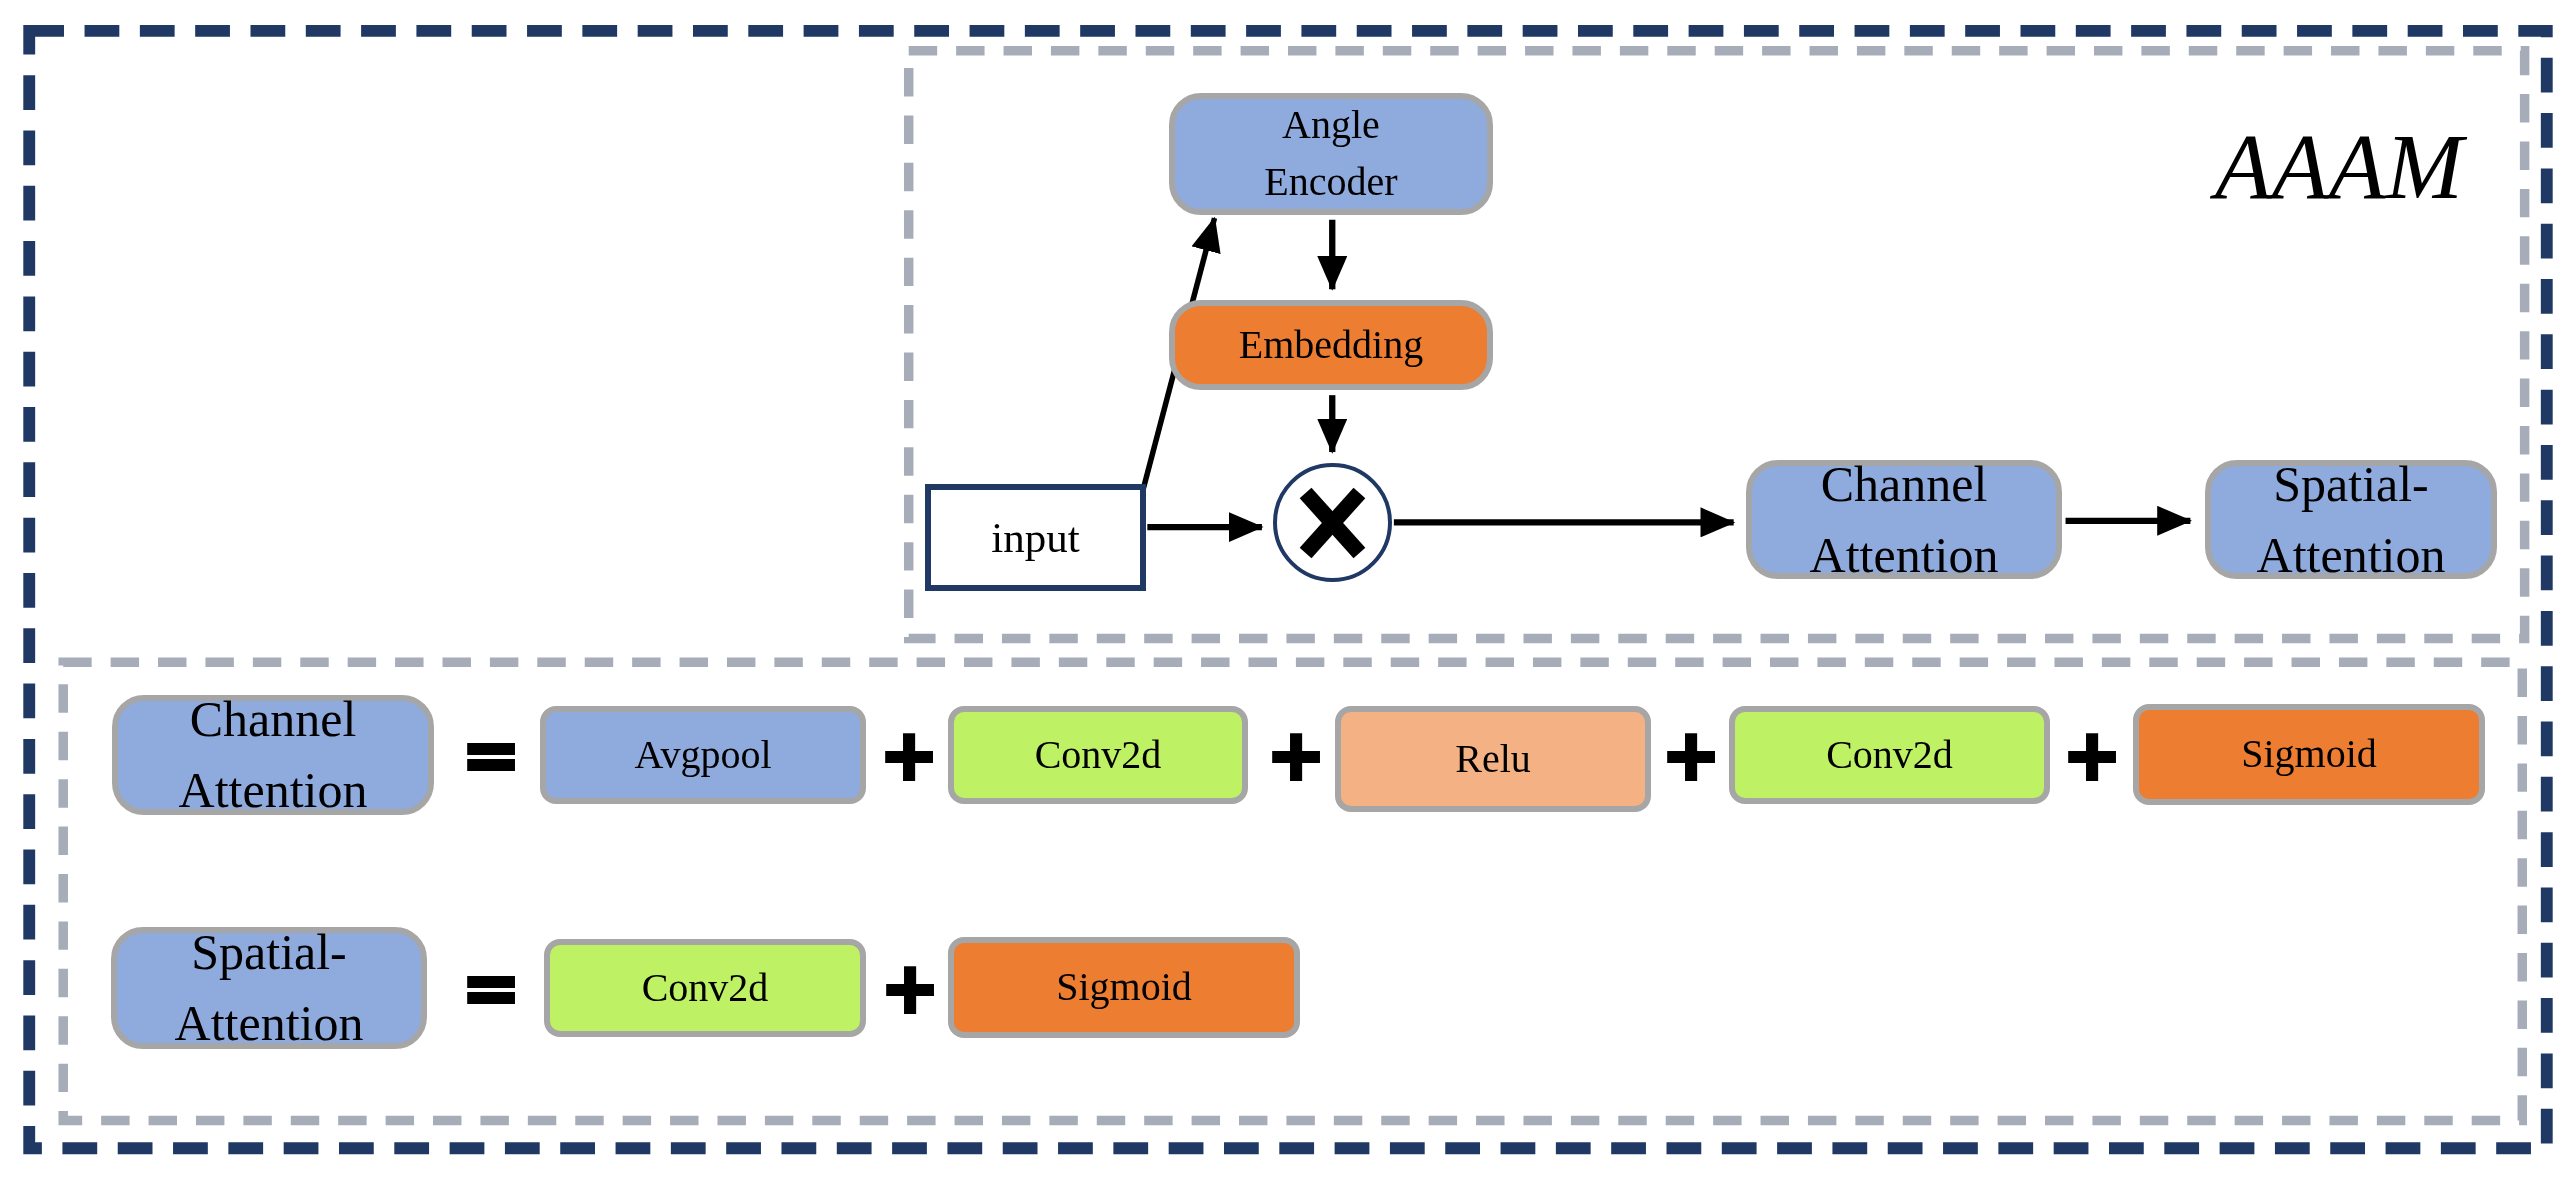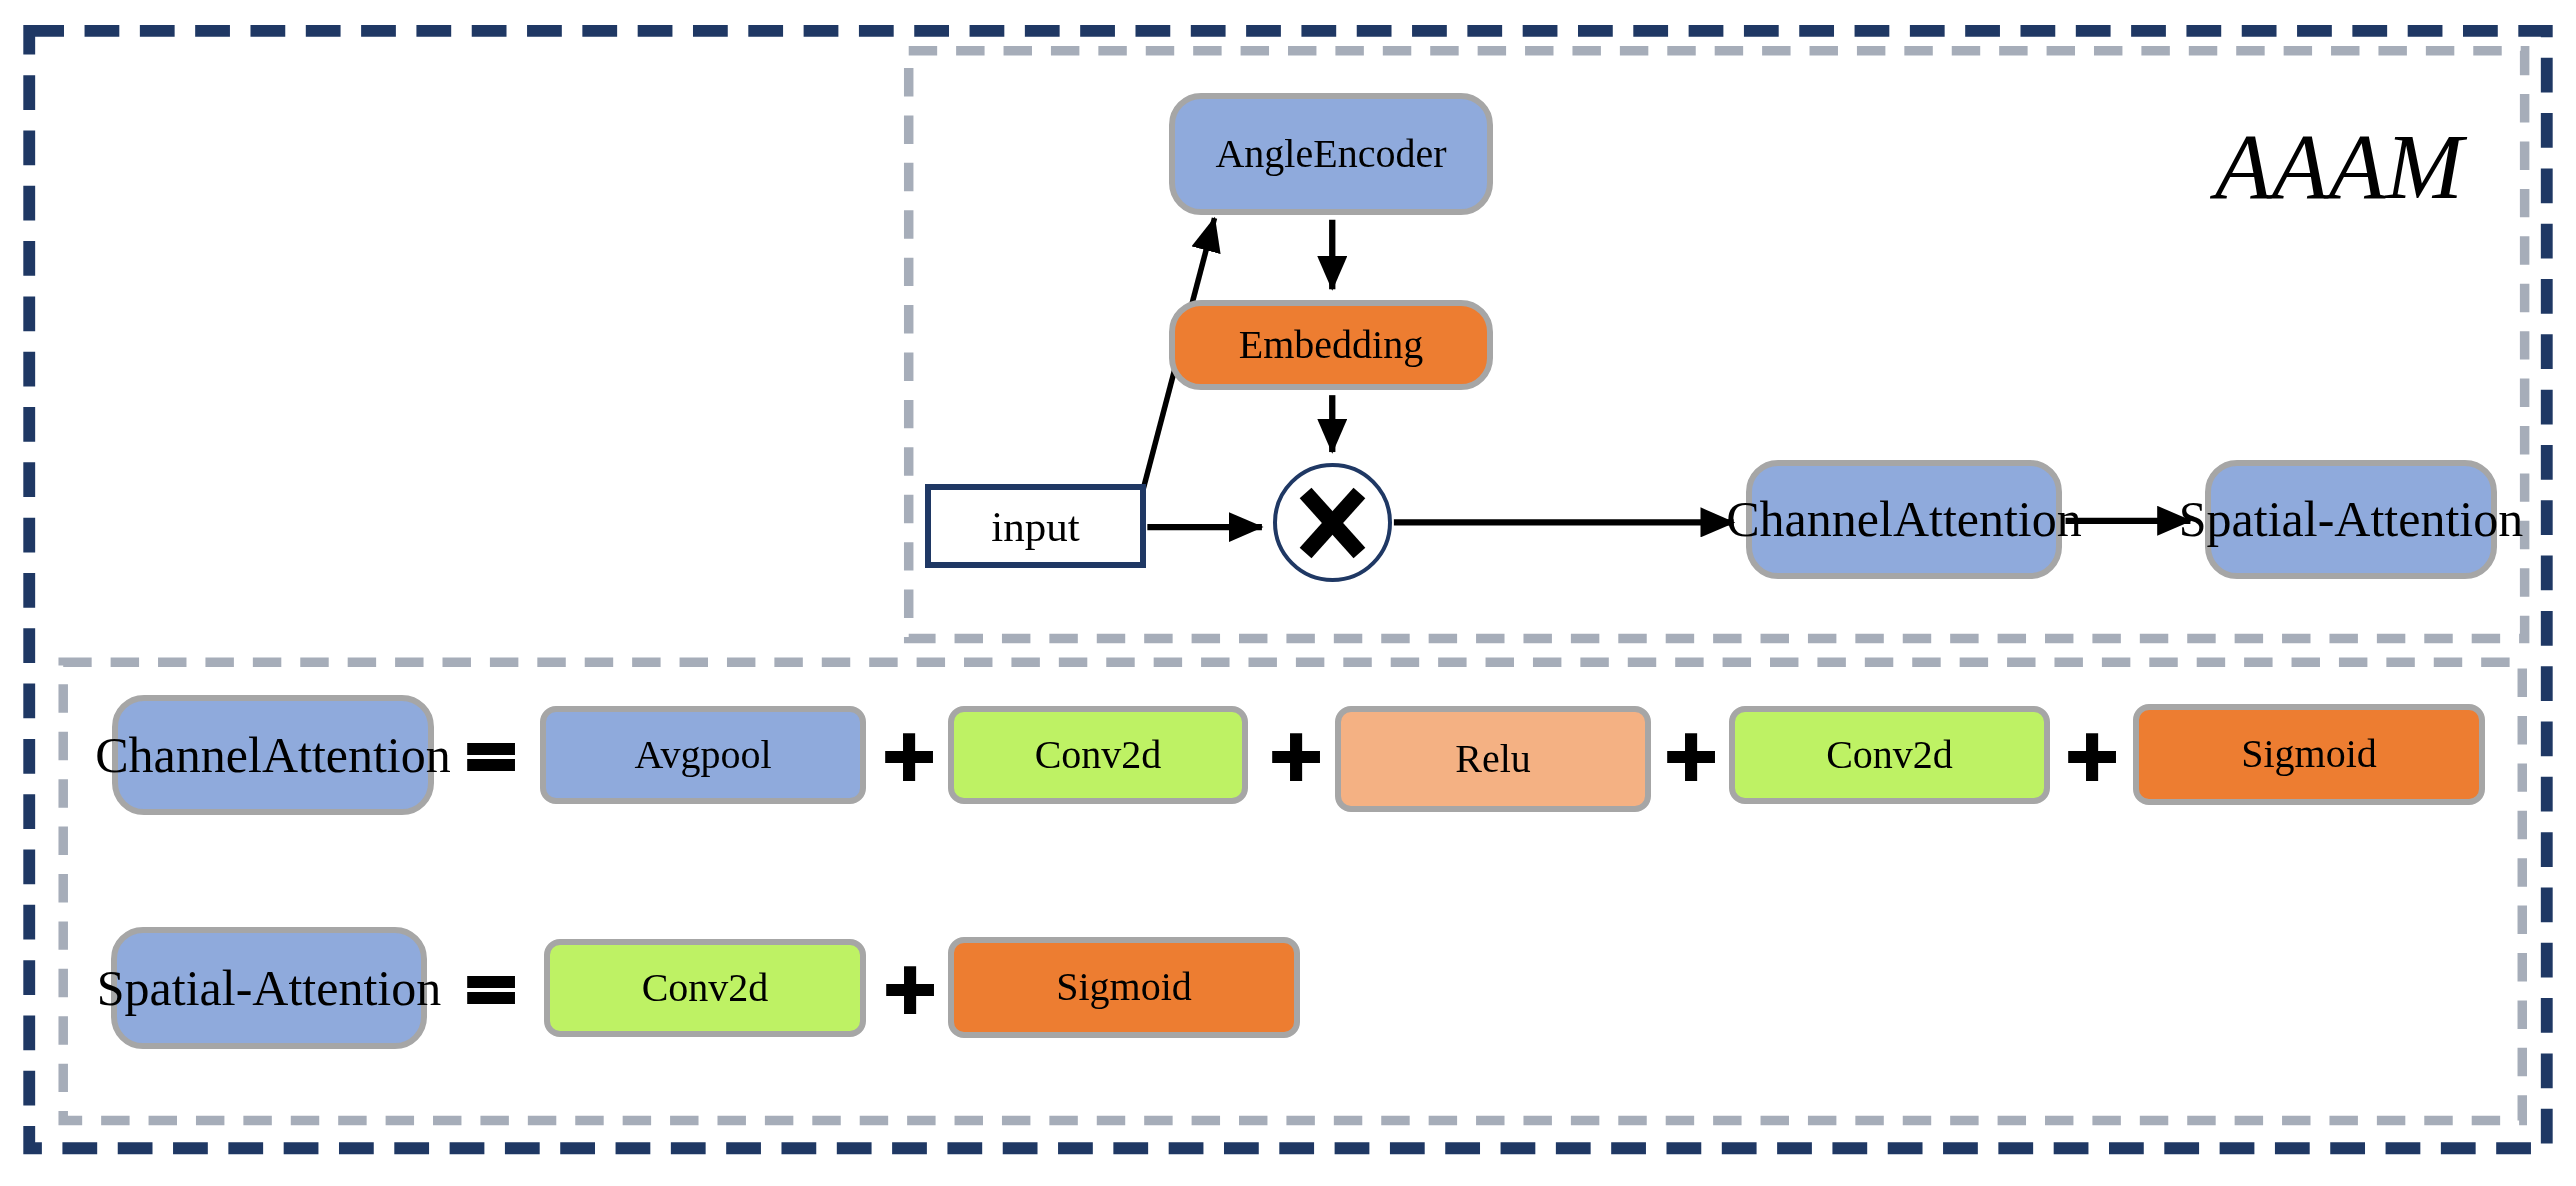--- a/index.html
+++ b/index.html
@@ -1,20 +1,20 @@
 <!DOCTYPE html>
 <html style="font-size:12.6px"><head>
 <meta charset="utf-8">
 <style>
   html,body{margin:0;padding:0;background:#fff;}
   body{width:2576px;height:1187px;position:relative;overflow:hidden;
        font-family:"Liberation Serif", "DejaVu Serif", serif;color:#000;}
   .abs{position:absolute;box-sizing:border-box;}
   svg.overlay{position:absolute;left:0;top:0;width:2576px;height:1187px;}
-  .node{position:absolute;box-sizing:border-box;display:flex;flex-direction:row;
+  .node{position:absolute;box-sizing:border-box;display:flex;flex-direction:column;
         align-items:center;justify-content:center;text-align:center;
         border:6.3px solid #A6A6A6;background:#8FAADC;line-height:1.42;}
   .r40{border-radius:32px;}
   .r34{border-radius:16px;justify-content:center;}
   .blue{background:#8FAADC;}
   .orange{background:#ED7D31;}
   .salmon{background:#F4B183;}
   .yellow{background:#bef264;}
   .f50{font-size:40px;}
   .f48{font-size:50px;}
@@ -53,21 +53,21 @@
 
 <div class="node blue r40 f50" style="left:1169px;top:93px;width:324px;height:122px;">
   <span>Angle</span>
   <span>Encoder</span>
 </div>
 
 <div class="node orange r40 f50" style="left:1169px;top:300px;width:324px;height:90px;">
   <span>Embedding</span>
 </div>
 
-<div class="input-box" style="left:925px;top:484px;width:221px;height:84px;">
+<div class="input-box" style="left:925px;top:484px;width:221px;height:107px;">
   <span>input</span>
 </div>
 
 <div class="mult" style="left:1273px;top:463px;width:119px;height:119px;">
   <svg width="73" height="76" viewBox="0 0 92 96">
     <line x1="12" y1="10" x2="80" y2="86" stroke="#000" stroke-width="20"></line>
     <line x1="80" y1="10" x2="12" y2="86" stroke="#000" stroke-width="20"></line>
   </svg>
 </div>
 

